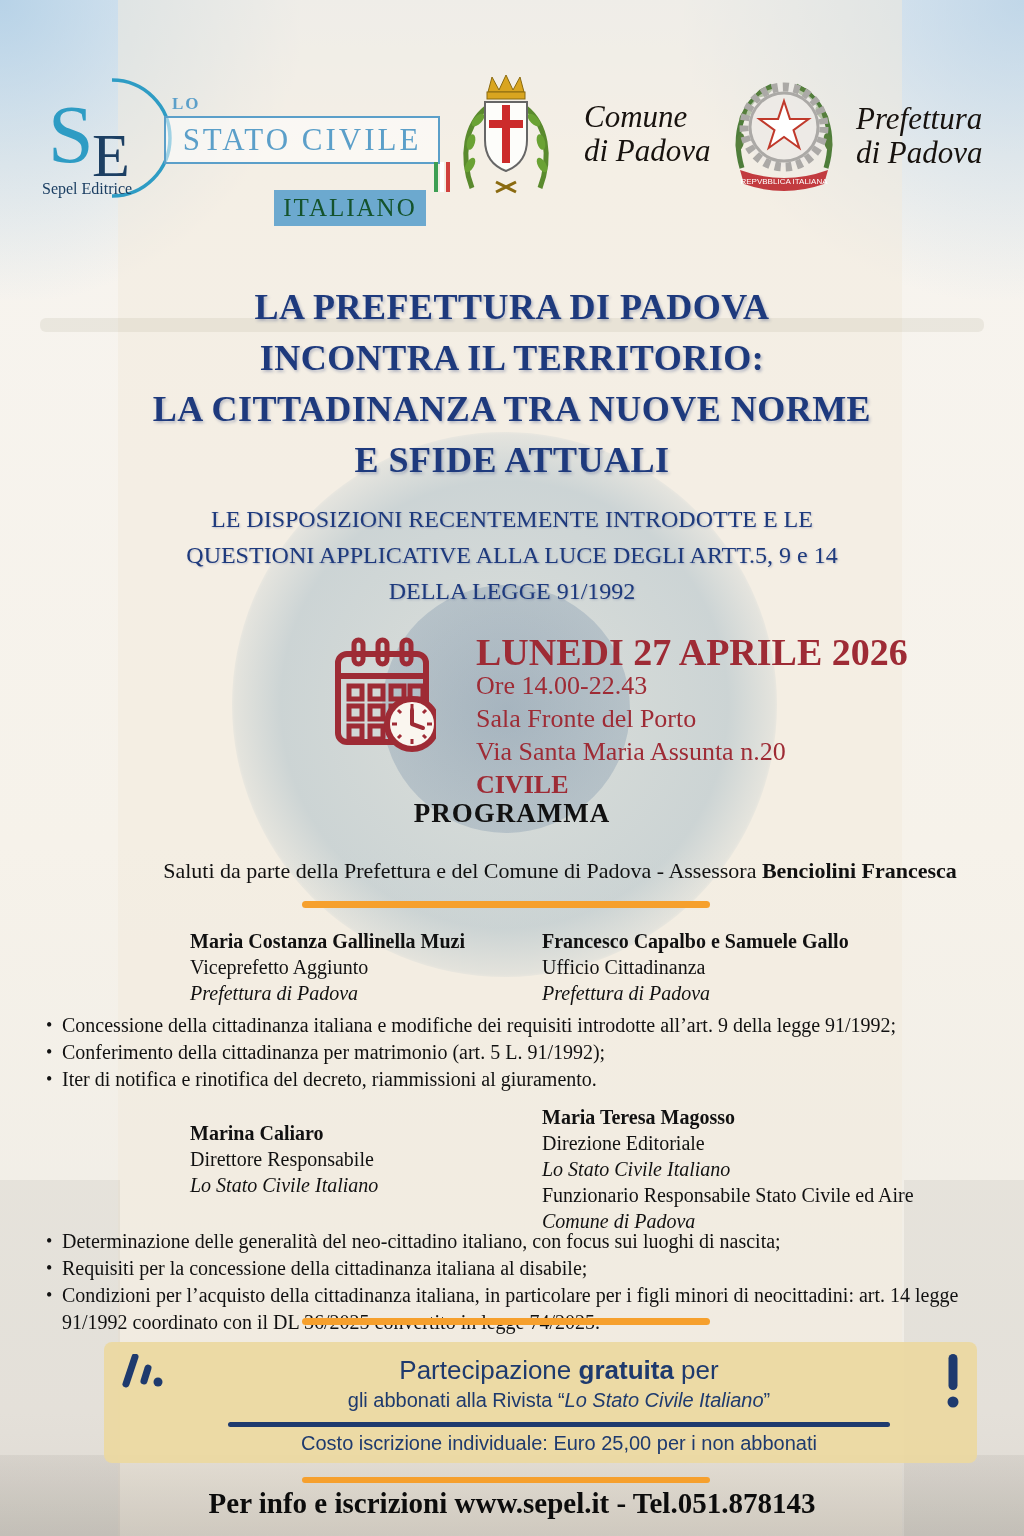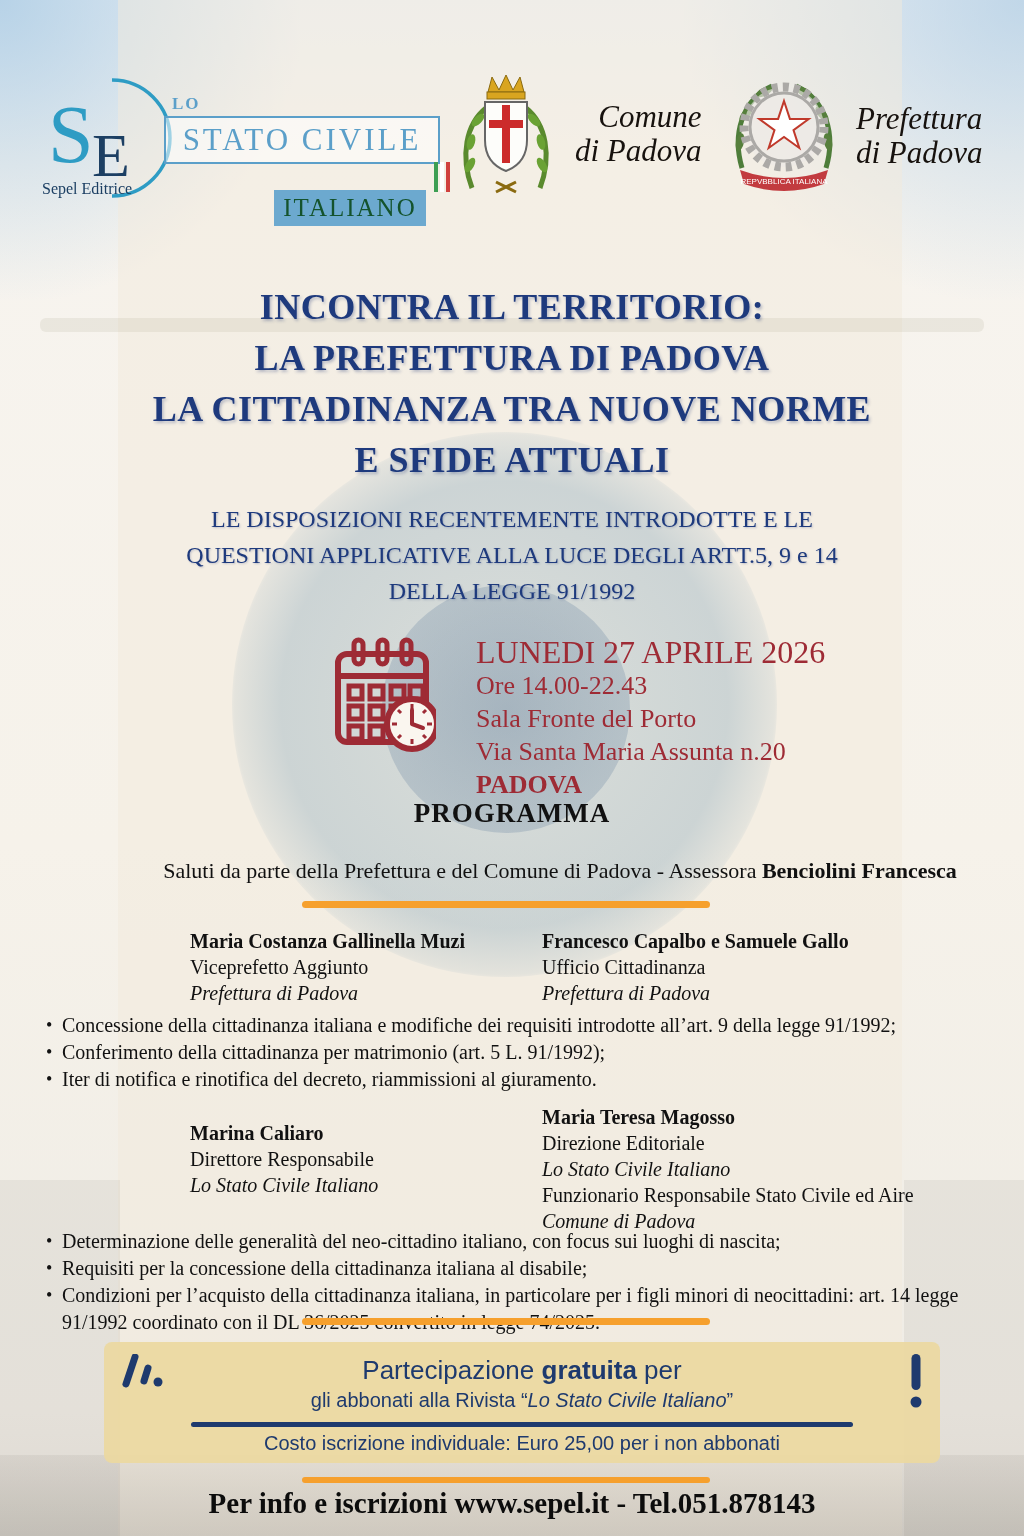--- a/index.html
+++ b/index.html
@@ -27,34 +27,34 @@
   .rivista{position:absolute;left:164px;top:94px;width:290px;height:104px;}
   .rivista .lo{position:absolute;left:8px;top:0;font-size:17px;letter-spacing:2px;color:#5b9fc9;font-weight:bold;}
   .rivista .box1{position:absolute;left:0;top:22px;width:272px;height:44px;border:2px solid #5b9fc9;background:rgba(255,255,255,.55);
       display:flex;align-items:center;justify-content:center;font-size:31px;letter-spacing:3px;color:#5b9fc9;}
   .rivista .box2{position:absolute;left:110px;top:64px;width:152px;height:36px;background:#6ca9cf;
       display:flex;align-items:center;justify-content:center;font-size:25px;letter-spacing:2px;color:#14532d;margin-top:32px;}
   .flag{position:absolute;left:270px;top:68px;display:flex;gap:2px;}
   .flag span{display:block;width:4px;height:30px;}
   .flag .g{background:#3d9e52;} .flag .w{background:#ffffff;} .flag .r{background:#d0413e;}
   .logo-group{position:absolute;display:flex;align-items:flex-start;}
-  .comune{left:458px;top:70px;gap:21px;text-align:right;}
+  .comune{left:458px;top:70px;gap:30px;}
   .prefettura{left:726px;top:72px;gap:12px;}
   .logo-text{font-style:italic;font-size:31px;line-height:34px;color:#17120e;margin-top:30px;}
 
   
   .title{position:absolute;top:282px;left:0;width:1024px;text-align:center;color:#1e3a7d;font-weight:bold;
      font-size:36px;line-height:51px;letter-spacing:.5px;text-shadow:1.5px 1.5px 3px rgba(40,60,120,.30);}
   .subtitle{position:absolute;top:501px;left:0;width:1024px;text-align:center;color:#1e3a7d;font-weight:normal;
      font-size:24px;line-height:36px;text-shadow:1px 1px 2px rgba(40,60,120,.25);}
 
   
   .event{position:absolute;top:636px;left:330px;display:flex;gap:40px;align-items:flex-start;}
   .event-text{color:#9e2b35;font-size:26px;line-height:33px;}
-  .event-date{font-weight:normal;font-size:32px;}
+  .event-date{font-weight:bold;font-size:38px;}
   .event-city{font-weight:bold;}
 
   
   .programma{position:absolute;top:798px;left:0;width:1024px;text-align:center;font-size:27px;font-weight:bold;color:#111;letter-spacing:1px;}
   .saluti{position:absolute;top:858px;left:0;width:1024px;text-align:center;font-size:22px;color:#111;padding-left:48px;}
   .divider{position:absolute;left:302px;width:408px;height:7px;background:#f6a02d;border-radius:4px;}
   .div1{top:901px;} .div2{top:1318px;} .div3{top:1477px;height:6px;}
 
   
   .speakers{position:absolute;left:190px;display:grid;grid-template-columns:352px auto;font-size:20px;line-height:26px;color:#111;}
@@ -63,21 +63,21 @@
   .sp-pad{padding-top:16px;}
 
   
   .topics{position:absolute;left:44px;width:950px;list-style:none;margin:0;padding:0;font-size:20px;line-height:27px;color:#111;}
   .t1{top:1012px;} .t2{top:1228px;}
   .topics li{position:relative;padding-left:18px;}
   .topics li::before{content:"•";position:absolute;left:2px;top:0;font-size:18px;}
 
   
   .banner{position:absolute;left:104px;top:1342px;width:836px;height:121px;background:rgba(236,216,160,.93);
-     border-radius:8px;text-align:center;color:#1e3a6e;font-family:"Liberation Sans",sans-serif;}
+     border-radius:8px;text-align:center;color:#1e3a6e;font-family:"Liberation Sans",sans-serif;padding-left:37px;}
   .banner-l1{margin-top:13px;font-size:26px;}
   .banner-l1 b{font-weight:bold;}
   .banner-l2{margin-top:3px;font-size:20px;}
   .banner-l2 i{font-style:italic;}
   .banner-rule{margin:10px auto 0;width:662px;height:5px;background:#1e3a6e;border-radius:3px;}
   .banner-cost{margin-top:5px;font-size:20px;font-weight:normal;}
   .q-open{position:absolute;left:16px;top:12px;}
   .q-excl{position:absolute;right:16px;top:10px;}
 
   
@@ -161,22 +161,22 @@
       <path d="M14,98 Q58,114 102,98 L98,112 Q58,126 18,112 Z" fill="#c23b3f"></path>
       <text x="58" y="112" text-anchor="middle" font-family="Liberation Sans,sans-serif" font-size="8" fill="#ffffff">REPVBBLICA ITALIANA</text>
     </svg>
     <div class="logo-text">
       <div>Prefettura</div>
       <div>di Padova</div>
     </div>
   </div>
 
   <div class="title">
+    <div>LA PREFETTURA DI PADOVA</div>
     <div>INCONTRA IL TERRITORIO:</div>
-    <div>LA PREFETTURA DI PADOVA</div>
     <div>LA CITTADINANZA TRA NUOVE NORME</div>
     <div>E SFIDE ATTUALI</div>
   </div>
 
   <div class="subtitle">
     <div>LE DISPOSIZIONI RECENTEMENTE INTRODOTTE E LE</div>
     <div>QUESTIONI APPLICATIVE ALLA LUCE DEGLI ARTT.5, 9 e 14</div>
     <div>DELLA LEGGE 91/1992</div>
   </div>
 
@@ -210,21 +210,21 @@
         <line x1="96" y1="74" x2="93" y2="77"></line>
           <line x1="71" y1="99" x2="68" y2="102"></line>
       </g>
       <path d="M82,88 L82,74 M82,88 L93,92" fill="none" stroke="#9e2b35" stroke-width="4" stroke-linecap="round"></path>
     </svg>
     <div class="event-text">
       <div class="event-date">LUNEDI 27 APRILE 2026</div>
       <div>Ore 14.00-22.43</div>
       <div>Sala Fronte del Porto</div>
       <div>Via Santa Maria Assunta n.20</div>
-      <div class="event-city">PADOVA</div>
+      <div class="event-city">CIVILE</div>
     </div>
   </div>
 
   <div class="programma">PROGRAMMA</div>
 
   <div class="saluti"><span>Saluti da parte della Prefettura e del Comune di Padova - Assessora </span><b>Benciolini Francesca</b></div>
 
   <div class="divider div1"></div>
 
   <div class="speakers sp1">

